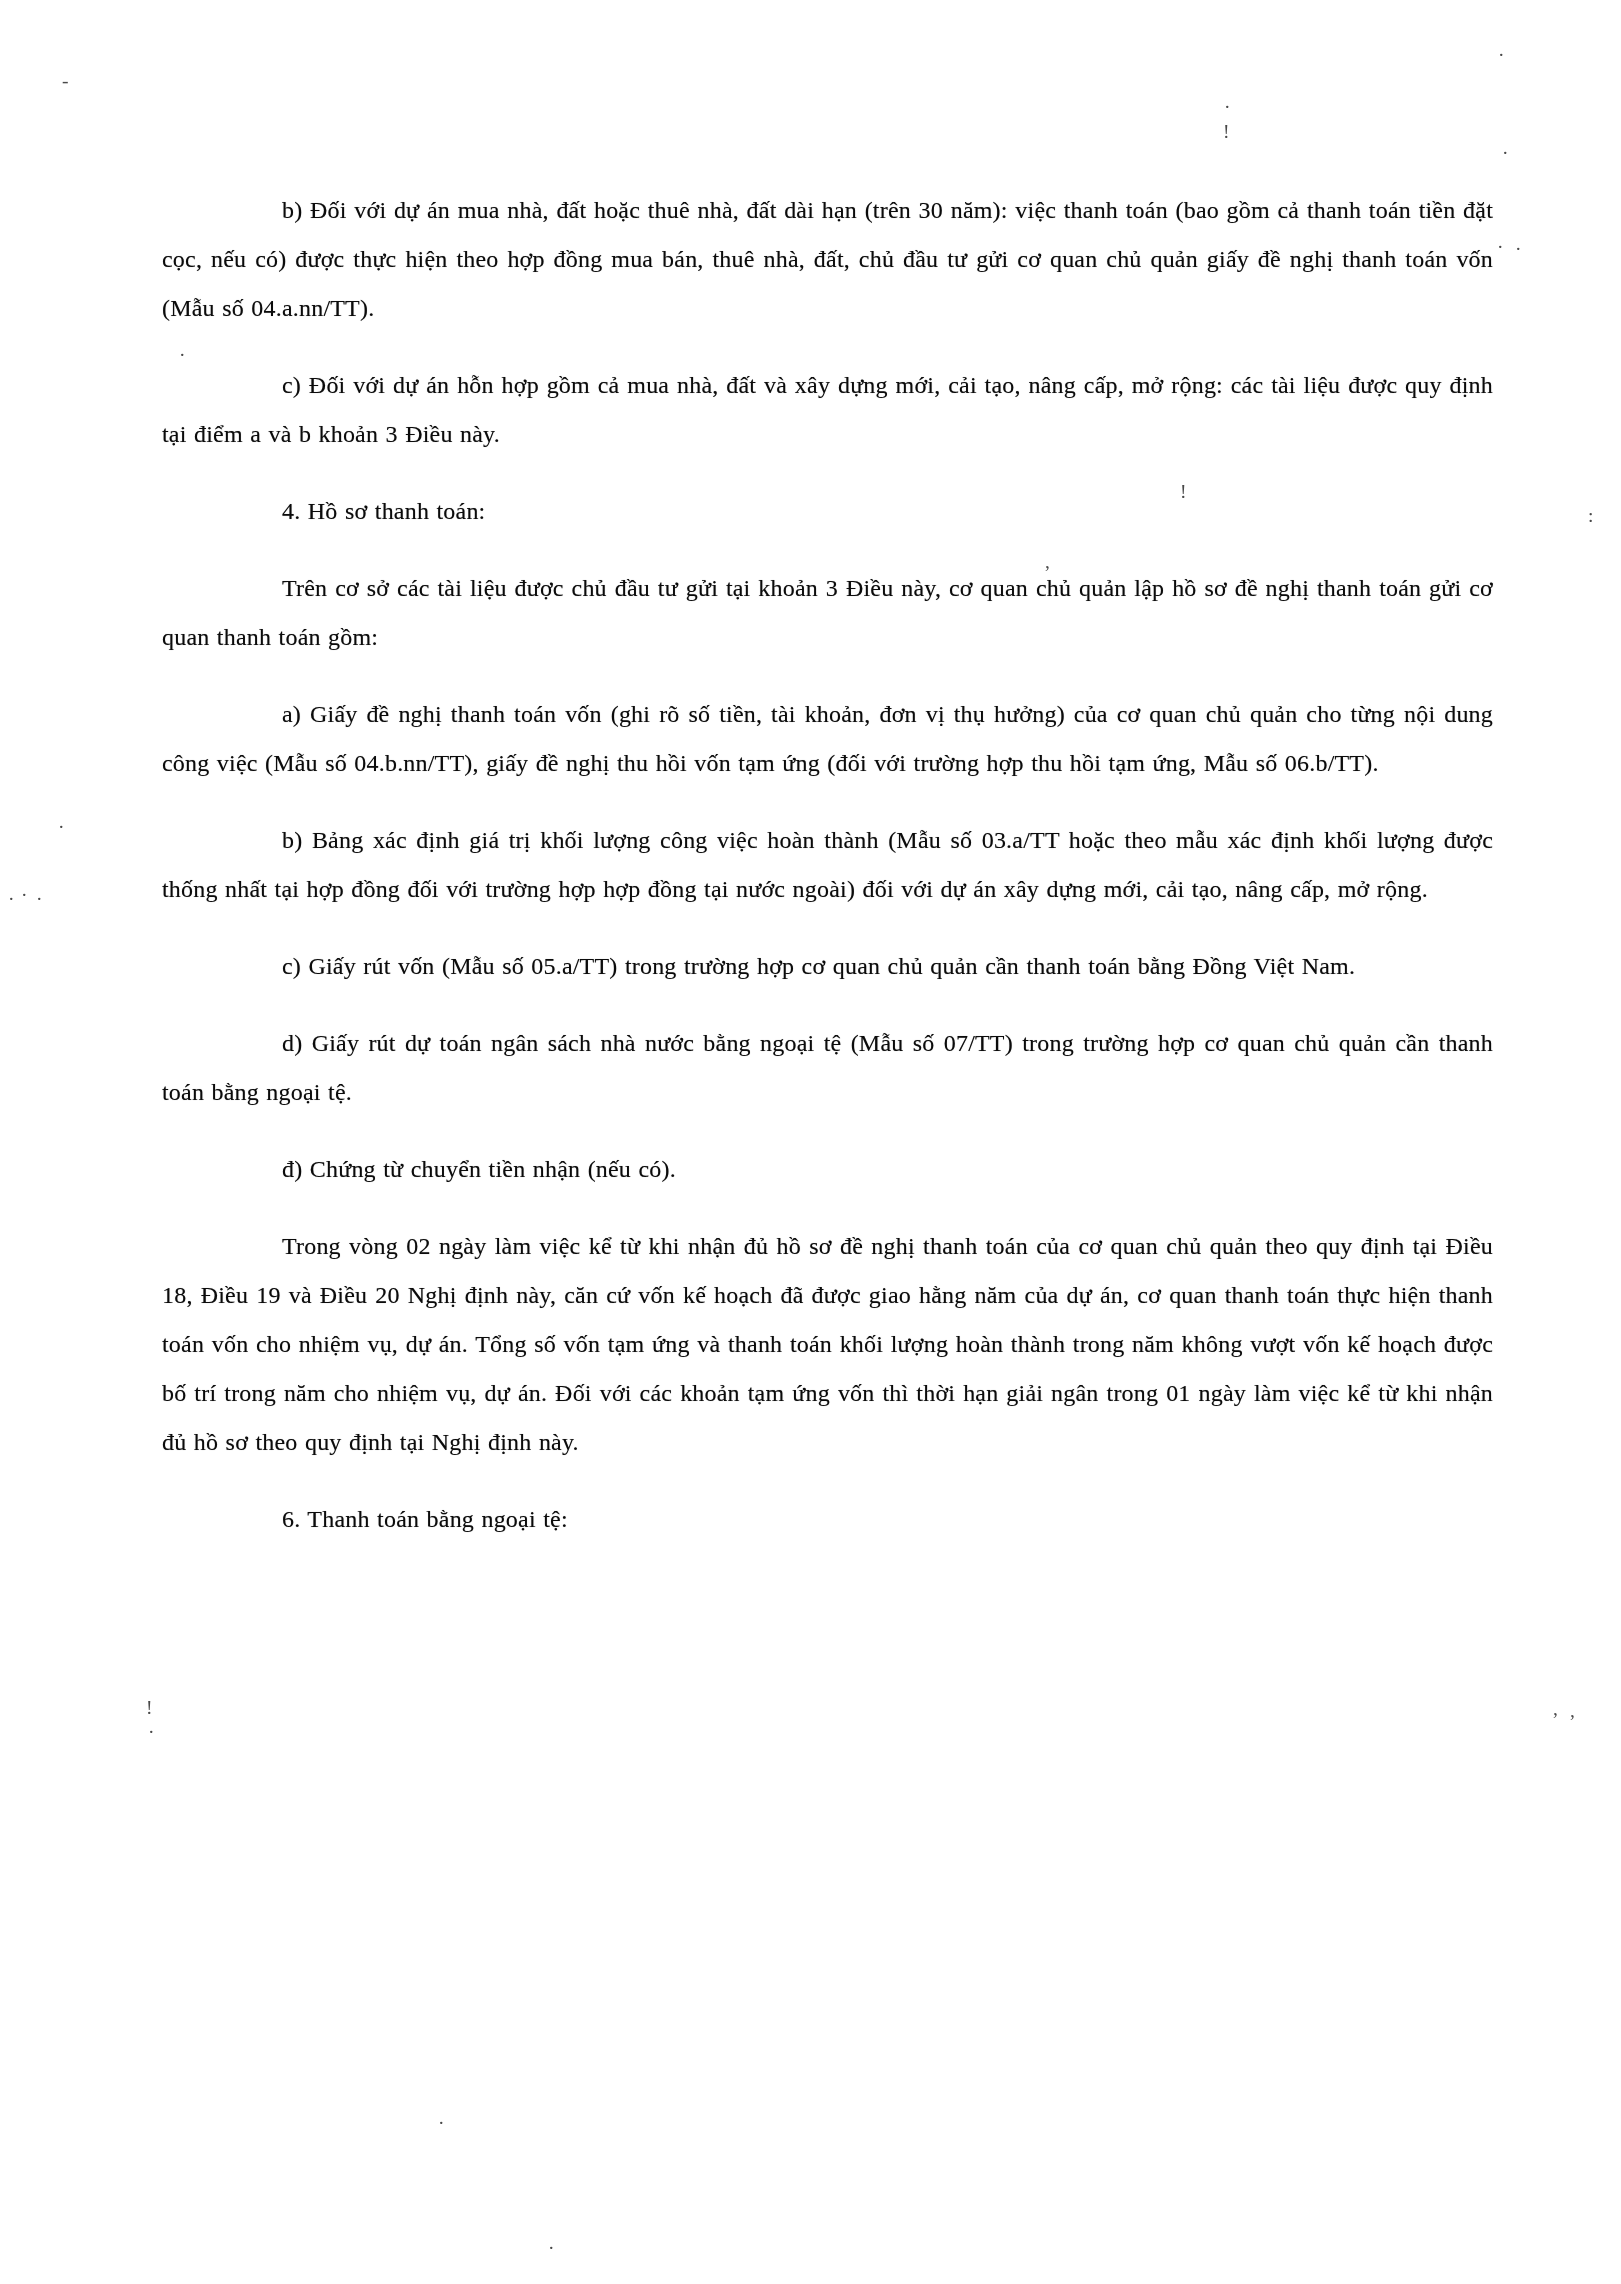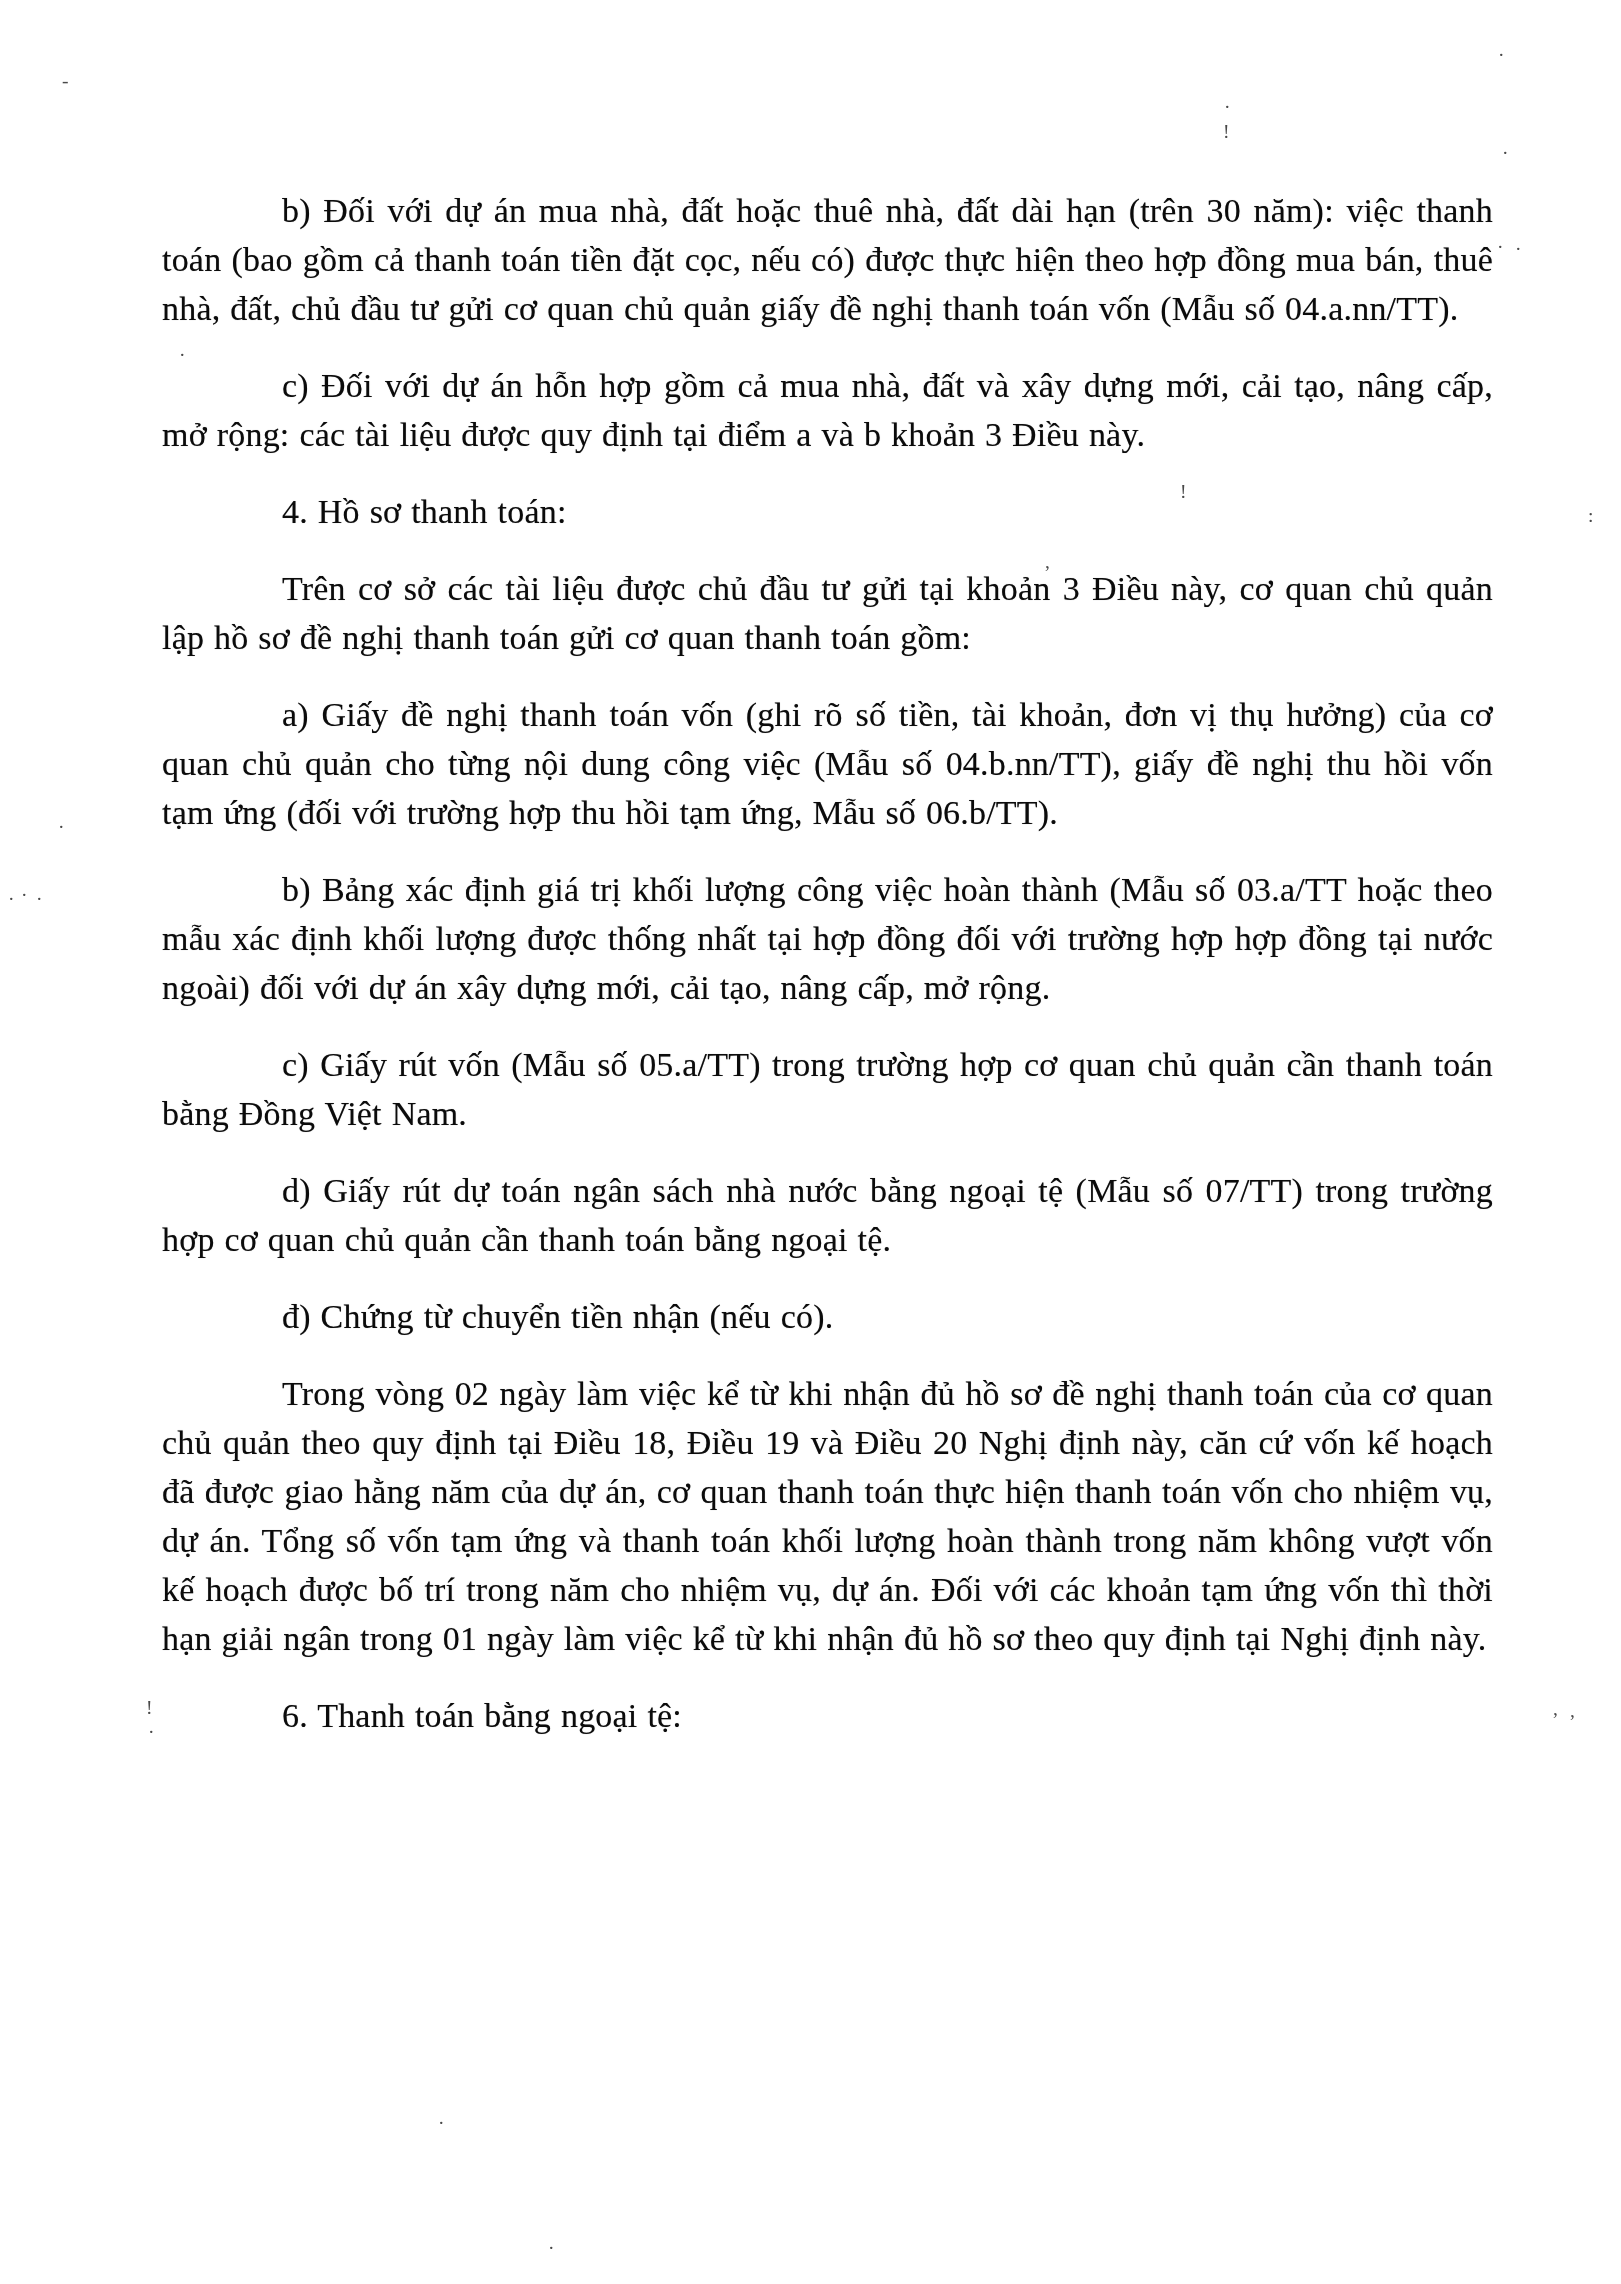--- a/index.html
+++ b/index.html
@@ -29,21 +29,21 @@
     transform: translateX(65px); 
     text-shadow: 0 0 0.8px rgba(0,0,0,0.35);
   }
   .content {
     position: absolute;
     left: 162px; top: 186px;
     width: 1331px;
   }
   p.para {
     margin: 0 0 28px 0;
-    font-size: 34px;
+    font-size: 24px;
     line-height: 49px;
     text-align: justify;
     text-indent: 120px;
     letter-spacing: 0.2px;
     word-spacing: 1.2px;
     text-shadow: 0 0 0.8px rgba(0,0,0,0.4); 
   }
   .speck-layer { position: absolute; inset: 0; pointer-events: none; }
   .speck {
     position: absolute;

